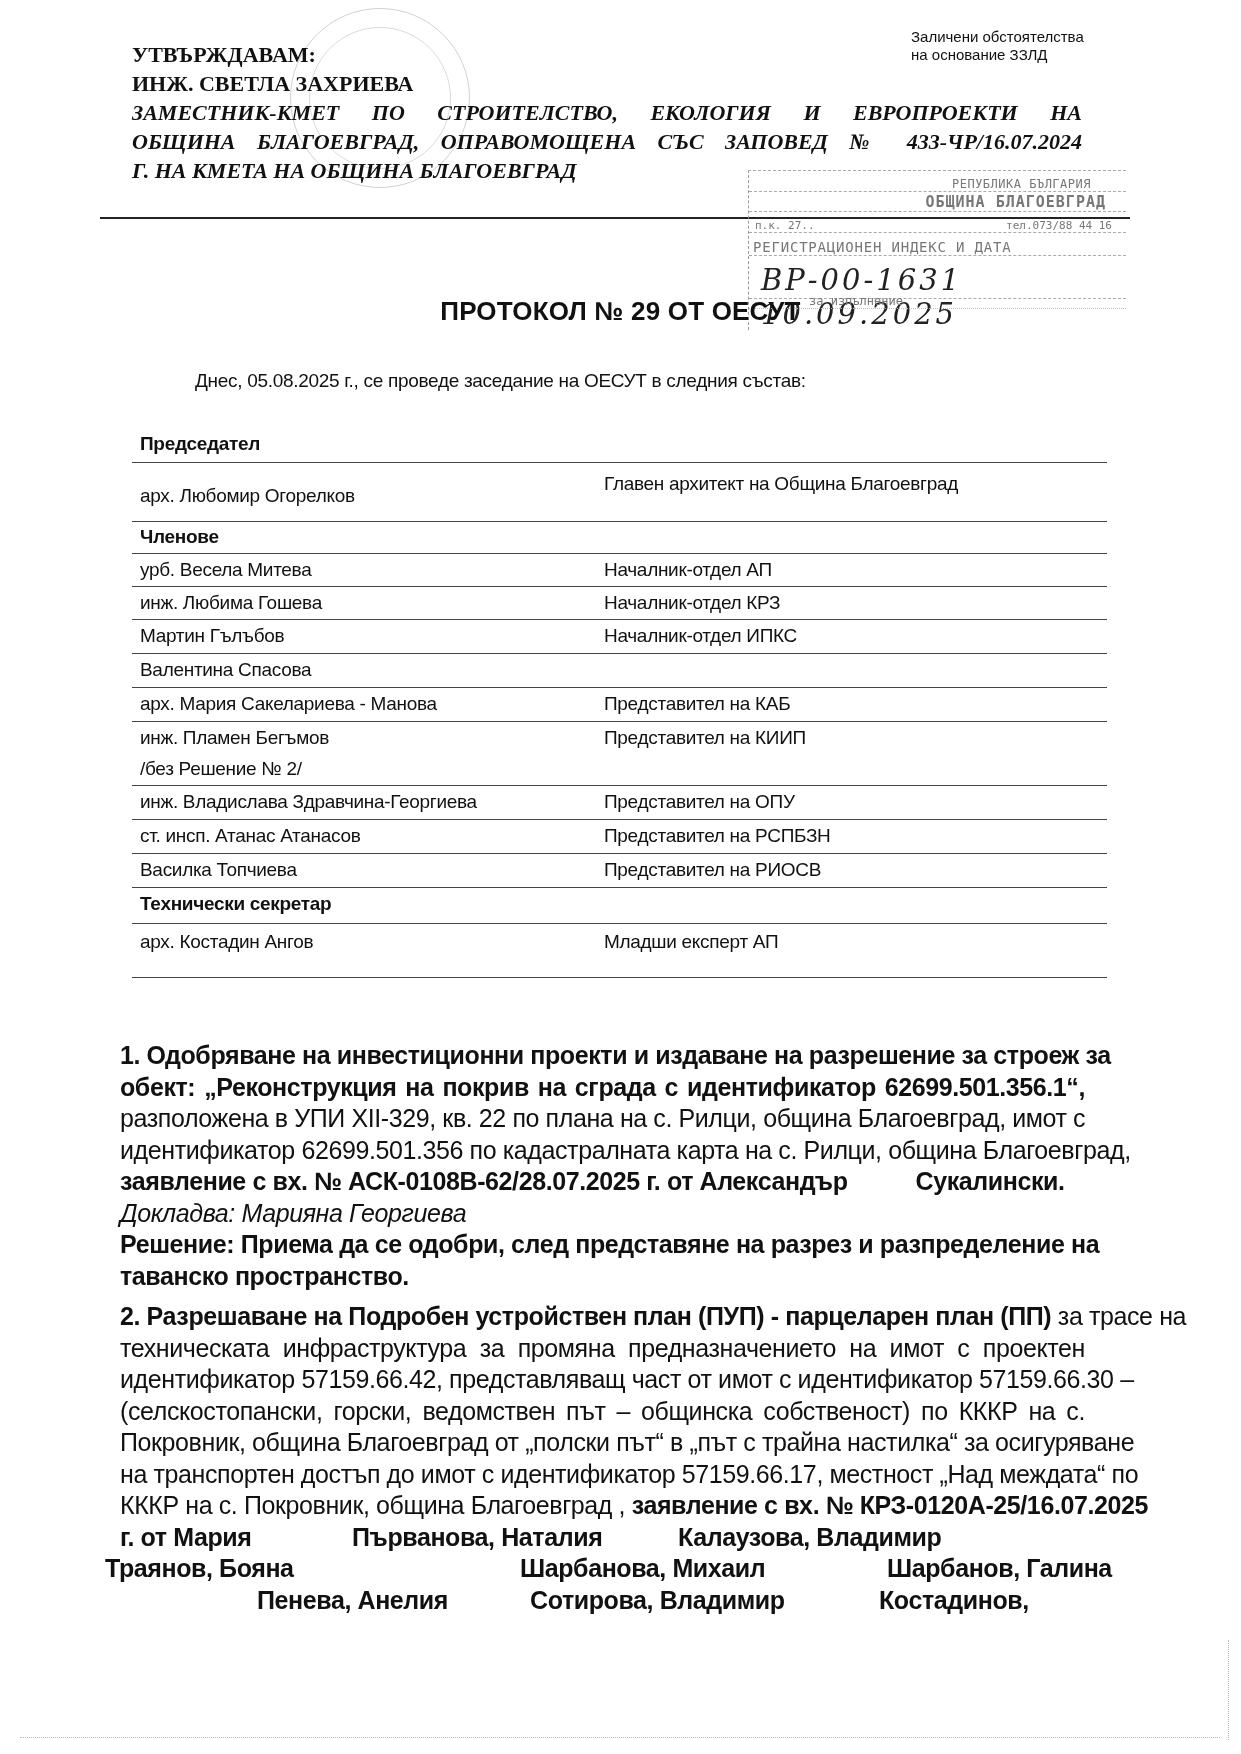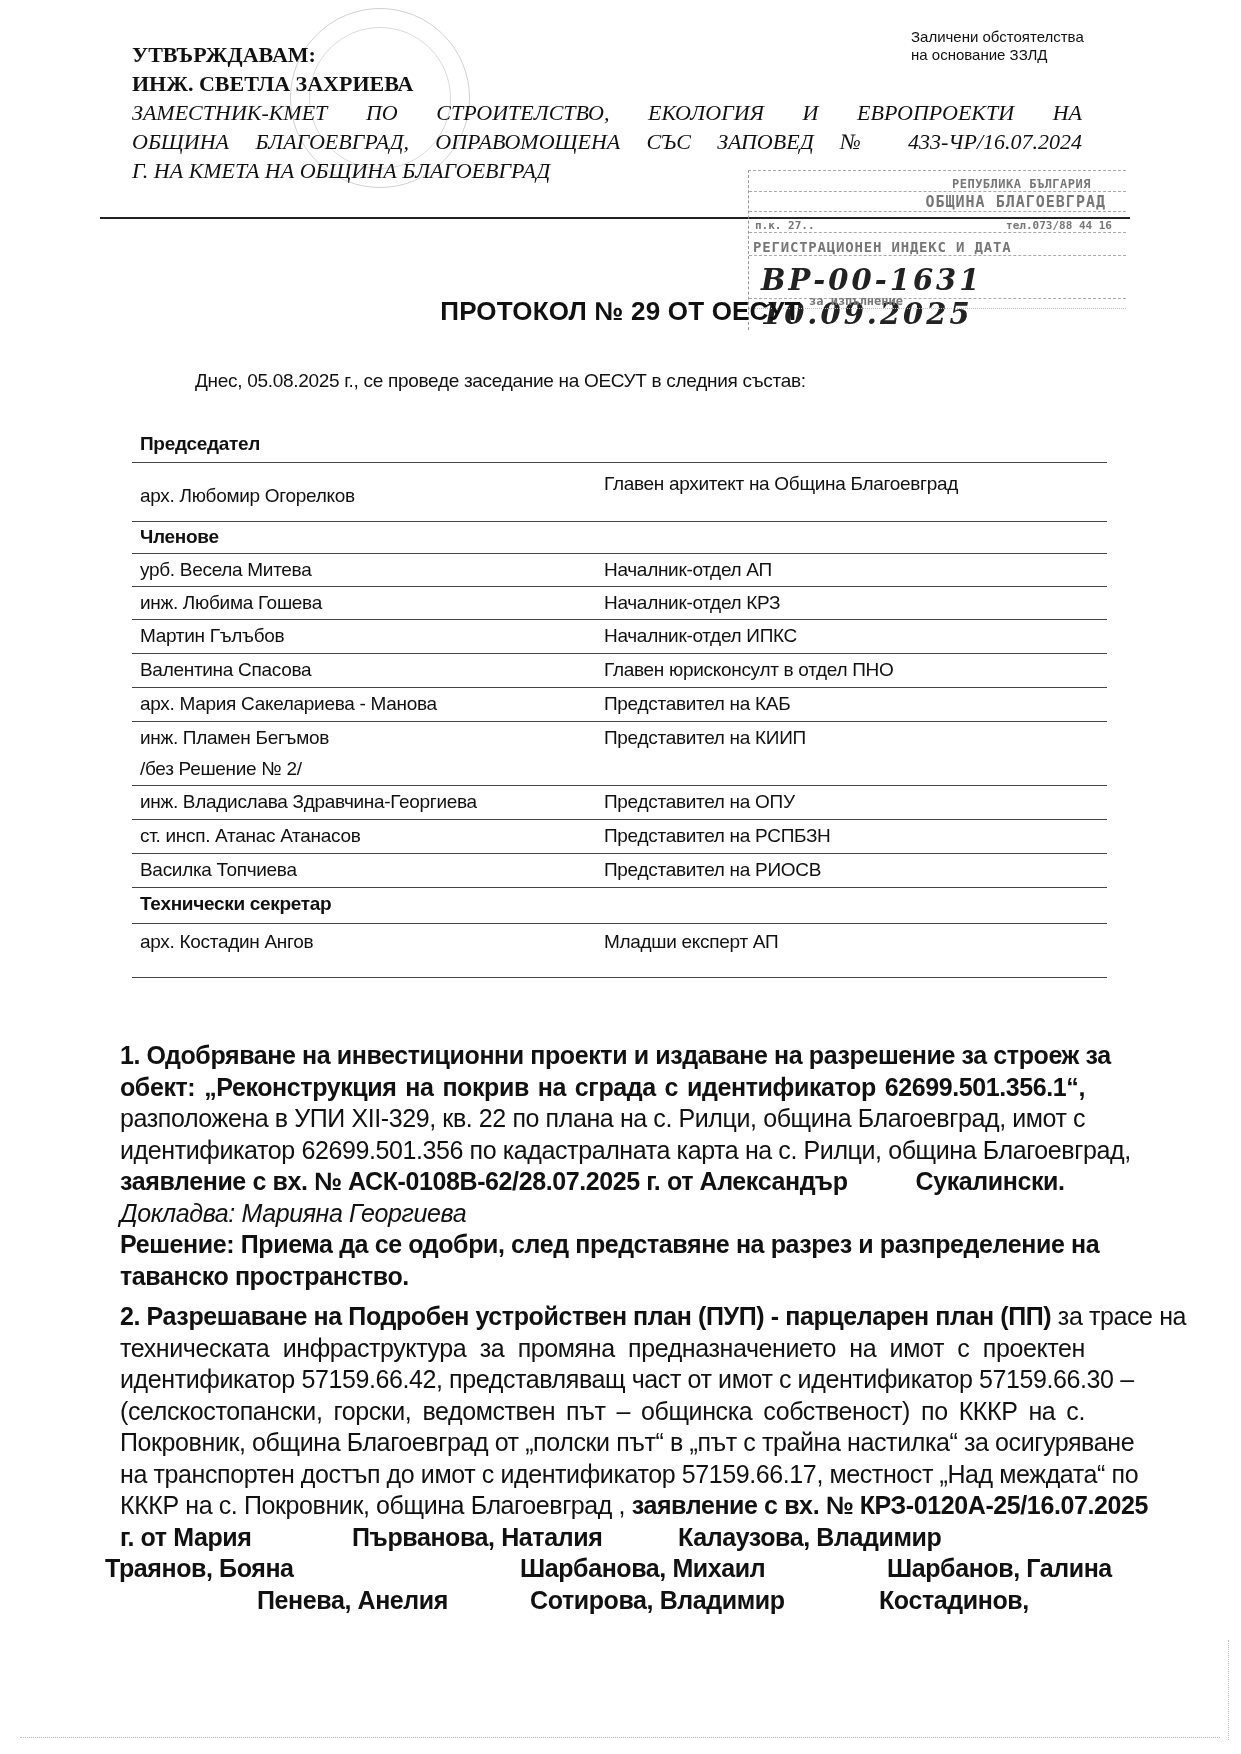--- a/index.html
+++ b/index.html
@@ -5,38 +5,38 @@
   * { box-sizing: border-box; margin: 0; padding: 0; }
   html, body { width: 1241px; height: 1754px; background: #ffffff; overflow: hidden; }
   body { position: relative; color: #111111; font-family: "Liberation Sans", sans-serif; }
 
   
   .approve { position: absolute; left: 132px; top: 40px; width: 960px; }
   .approve .l1, .approve .l2 {
     font-family: "Liberation Serif", serif; font-weight: bold; font-size: 22px; line-height: 29px;
   }
   .approve .it {
-    font-family: "Liberation Serif", serif; font-weight: normal; font-style: italic; font-size: 22px;
+    font-family: "Liberation Serif", serif; font-weight: bold; font-style: italic; font-size: 22px;
     line-height: 29px; text-align: justify; text-align-last: justify; width: 950px;
   }
   .approve .it.last { text-align-last: left; }
 
   .redact-note {
     position: absolute; left: 897px; top: 28px; font-size: 15px; line-height: 18px; color: #111; margin-left: 14px;
   }
 
   .header-rule { position: absolute; left: 100px; top: 217px; width: 1030px; height: 2px; background: #222; }
 
   
   .stamp {
     position: absolute; left: 748px; top: 170px; width: 378px; height: 160px;
     border-left: 1px dashed #999; border-top: 1px dashed #aaa; color: #777;
     font-family: "DejaVu Sans Mono", monospace;
   }
-  .stamp .row { position: absolute; left: 0; width: 100%; border-bottom: 1px dashed #aaa; font-weight: bold; }
+  .stamp .row { position: absolute; left: 0; width: 100%; border-bottom: 1px dashed #aaa; }
   .stamp .r1 { top: 6px; text-align: right; padding-right: 35px; font-size: 12px; letter-spacing: 0.5px; }
   .stamp .r2 { top: 22px; text-align: right; padding-right: 20px; font-size: 15px; letter-spacing: 1px; font-weight: bold; }
   .stamp .r3 { top: 48px; font-size: 11px; padding-left: 6px; }
   .stamp .r3 .right { position: absolute; right: 14px; top: 0; }
   .stamp .r4 { top: 68px; padding-left: 4px; font-size: 14px; letter-spacing: 0.8px; }
   .stamp .r5 { top: 92px; height: 36px; padding-left: 12px; font-family: "DejaVu Serif", serif; font-style: italic;
                color: #222; font-size: 29px; letter-spacing: 3px; }
   .stamp .r6 { top: 123px; padding-left: 60px; font-size: 12px; border-bottom: 1px dotted #bbb; }
 
   
@@ -137,21 +137,20 @@
   <div class="row" style="height:33px;line-height:32px">
     <span class="name">инж. Любима Гошева</span>
     <span class="role">Началник-отдел КРЗ</span>
   </div>
   <div class="row" style="height:34px;line-height:32px">
     <span class="name">Мартин Гълъбов</span>
     <span class="role">Началник-отдел ИПКС</span>
   </div>
   <div class="row" style="height:34px;line-height:32px">
     <span class="name">Валентина Спасова</span>
-    <span class="role">Главен юрисконсулт в отдел ПНО</span>
   </div>
   <div class="row" style="height:34px;line-height:32px">
     <span class="name">арх. Мария Сакелариева - Манова</span>
     <span class="role">Представител на КАБ</span>
   </div>
   <div class="row" style="height:64px;line-height:31px">
     <span class="name">инж. Пламен Бегъмов</span>
     <span class="name">/без Решение № 2/</span>
     <span class="role">Представител на КИИП</span>
   </div>

